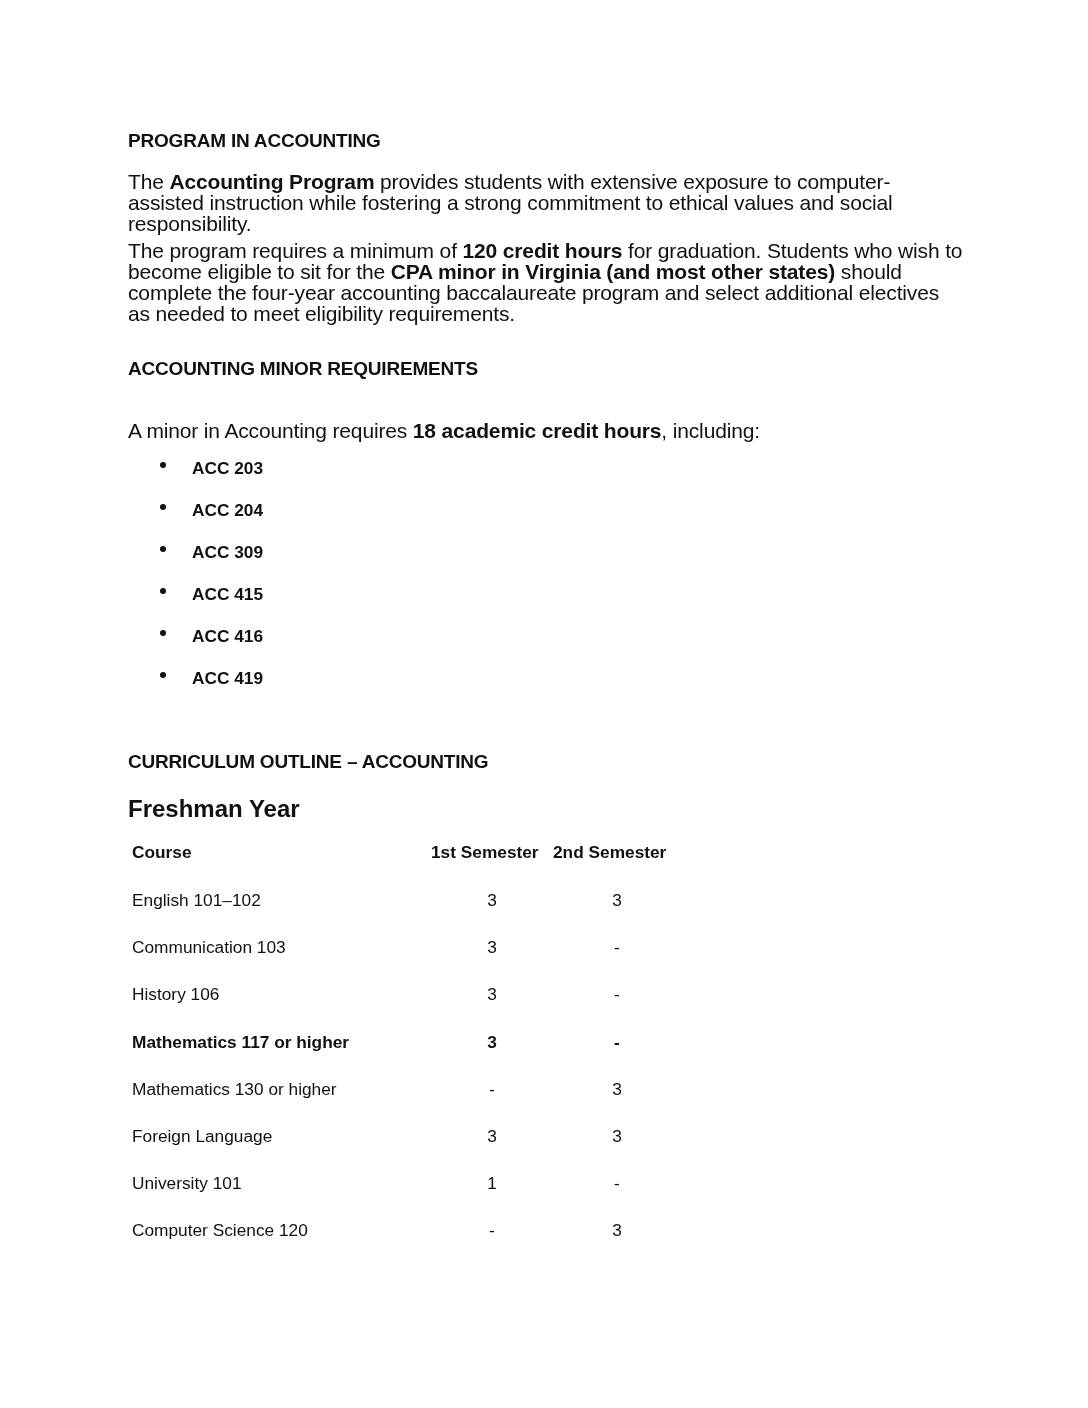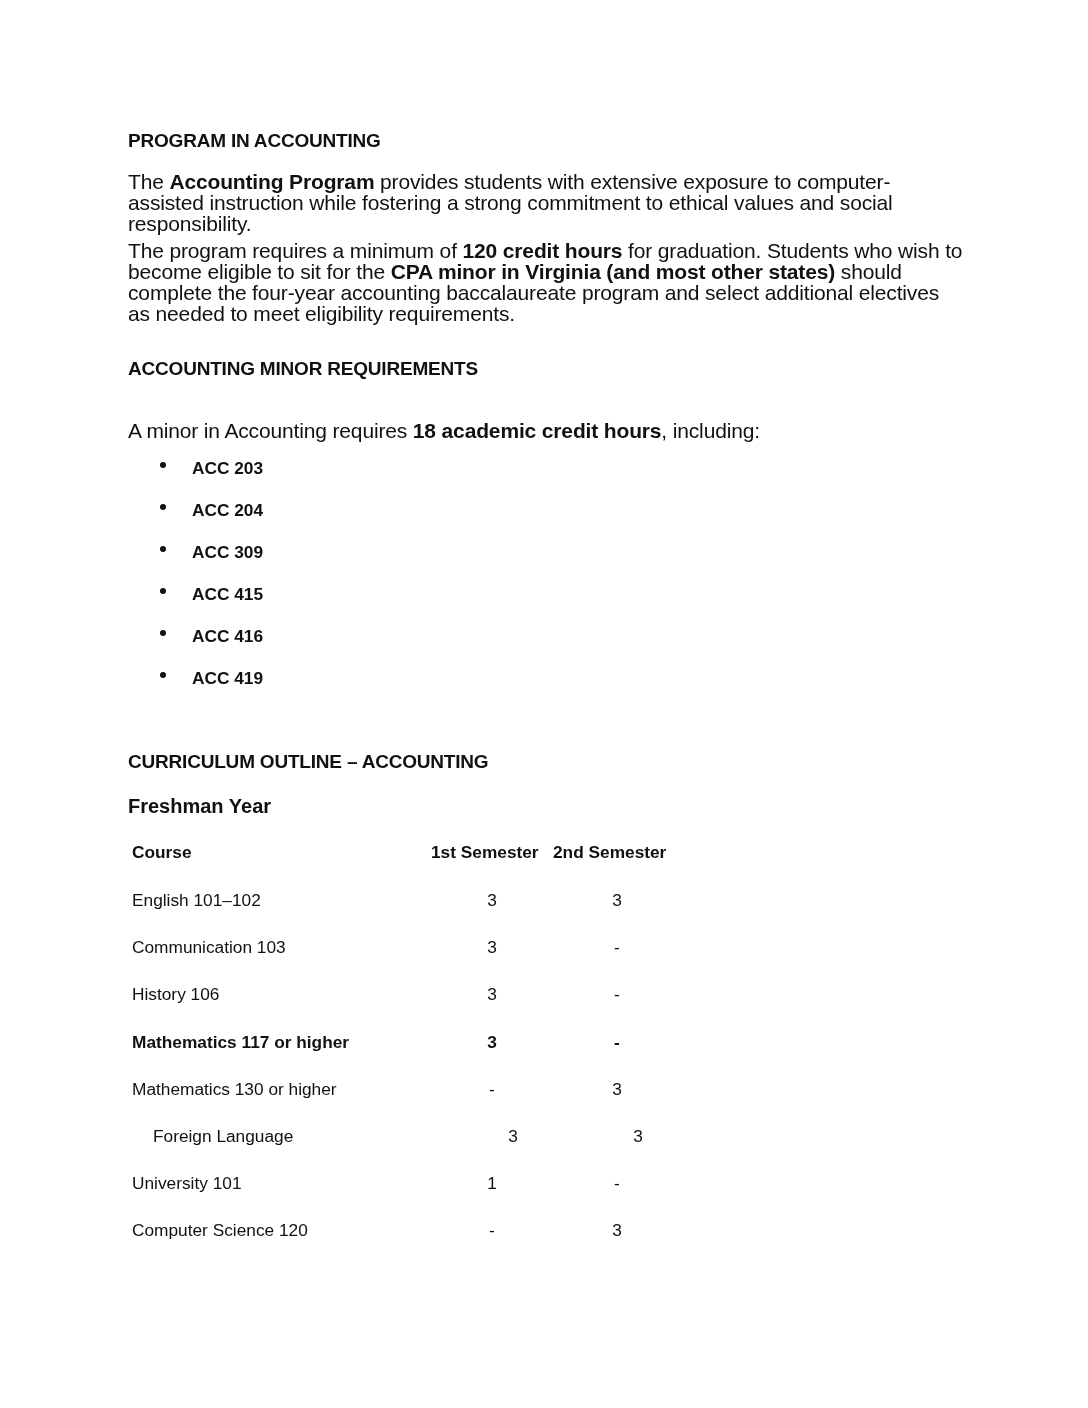--- a/index.html
+++ b/index.html
@@ -7,21 +7,21 @@
       width: 1088px; height: 1408px; position: relative; overflow: hidden;
       font-family: "Liberation Sans", sans-serif; color: #111111;
     }
     .page { position: absolute; left: 128px; top: 0; width: 840px; }
     .h1 { position: absolute; font-weight: bold; font-size: 19px; letter-spacing: -0.2px; white-space: nowrap; text-align: right; }
     .p { position: absolute; font-size: 21px; line-height: 21px; width: 835px; letter-spacing: -0.15px; }
     .p b { font-weight: bold; }
     .bullet { position: absolute; font-size: 17.3px; white-space: nowrap; }
     .bullet .dot { position: absolute; left: 32px; top: 8px; width: 6px; height: 6px; border-radius: 50%; background: #111; }
     .bullet .txt { position: absolute; left: 64px; top: 4px; font-weight: bold; }
-    .h2 { position: absolute; font-weight: bold; font-size: 20px; white-space: nowrap; }
+    .h2 { position: absolute; font-weight: bold; font-size: 24px; white-space: nowrap; }
     .tbl { position: absolute; left: 4px; top: 842px; width: 600px; }
     .row { position: absolute; left: 0; height: 24px; width: 600px; font-size: 17.3px; white-space: nowrap; }
     .row .c0 { position: absolute; left: 0; }
     .row .c1 { position: absolute; left: 300px; width: 120px; text-align: center; }
     .row .c2 { position: absolute; left: 425px; width: 120px; text-align: center; }
     .row.hdr { font-weight: bold; }
     .row.hdr .c1 { left: 299px; width: auto; text-align: left; }
     .row.hdr .c2 { left: 421px; width: auto; text-align: right; }
   </style>
 </head>
@@ -94,21 +94,21 @@
       <div class="row" style="top: 189.6px; font-weight: bold;">
         <span class="c0">Mathematics 117 or higher</span>
         <span class="c1">3</span>
         <span class="c2">-</span>
       </div>
       <div class="row" style="top: 236.8px;">
         <span class="c0">Mathematics 130 or higher</span>
         <span class="c1">-</span>
         <span class="c2">3</span>
       </div>
-      <div class="row" style="top: 284px; margin-left: 21px;">
+      <div class="row" style="top: 284px;">
         <span class="c0">Foreign Language</span>
         <span class="c1">3</span>
         <span class="c2">3</span>
       </div>
       <div class="row" style="top: 331.2px;">
         <span class="c0">University 101</span>
         <span class="c1">1</span>
         <span class="c2">-</span>
       </div>
       <div class="row" style="top: 378.4px;">

